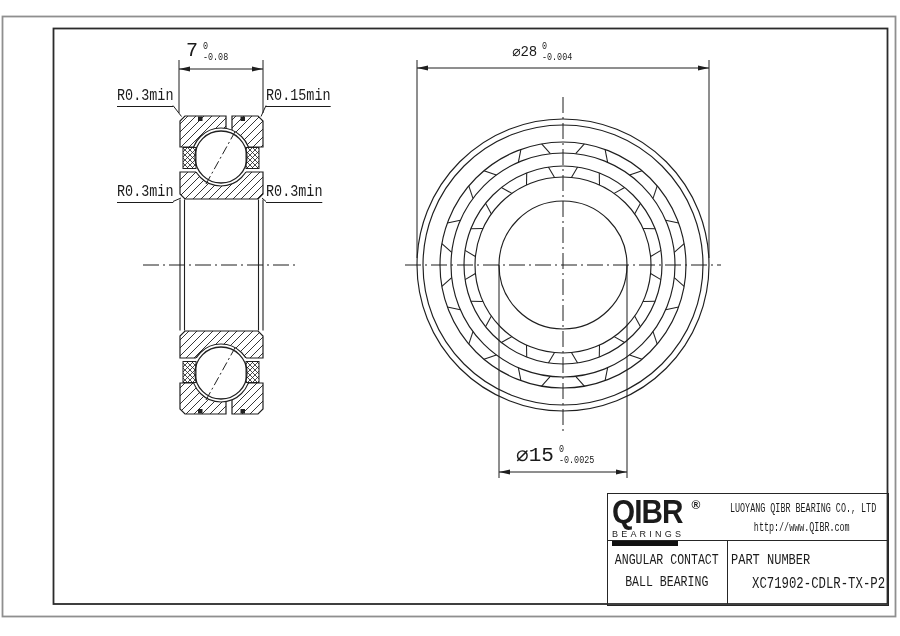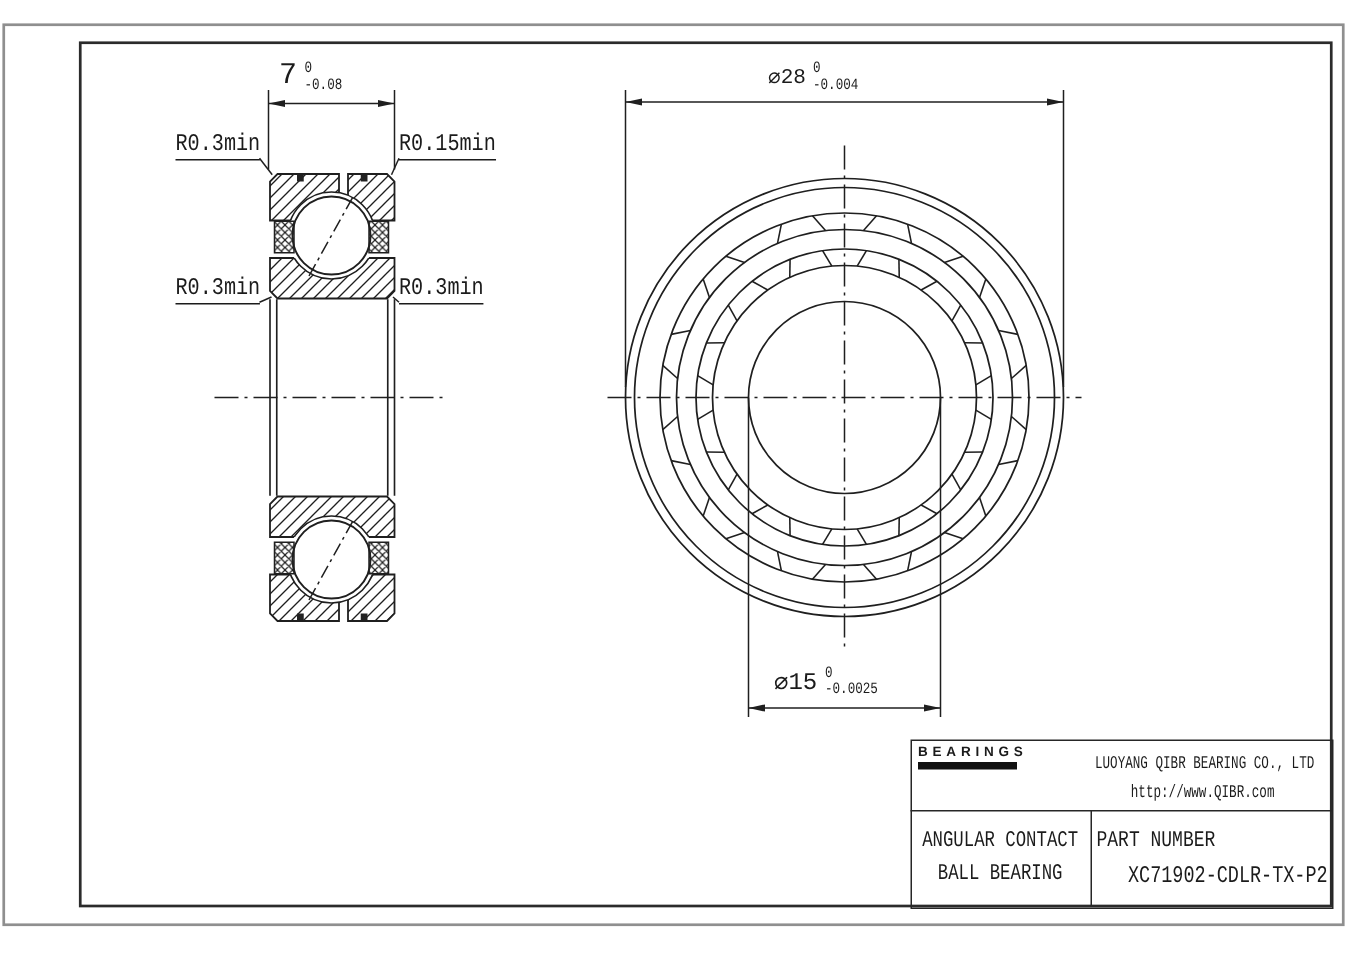--- a/index.html
+++ b/index.html
@@ -4,36 +4,36 @@
 <style>
   html,body{margin:0;padding:0;background:#ffffff;}
   .page{position:relative;width:900px;height:636px;background:#fff;overflow:hidden;
         font-family:"Liberation Mono","DejaVu Sans Mono",monospace;color:#1b1b1b;}
   .page svg{position:absolute;left:0;top:0;z-index:1;}
   .txt{position:absolute;z-index:2;white-space:nowrap;}
   
   .dim{display:flex;align-items:flex-start;}
   .dim .val{font-size:20px;line-height:22px;}
   .dim .val.d28{font-size:14px;}
-  .dim .val.d15{font-size:16px;}
+  .dim .val.d15{font-size:21px;}
   .dim .tol{display:flex;flex-direction:column;margin-left:5px;margin-top:1px;
             font-size:10.5px;line-height:11px;transform:scaleX(.8);transform-origin:left top;}
   
   .rlabel{font-size:16px;line-height:17px;border-bottom:1.3px solid #1b1b1b;padding-bottom:1px;
           transform:scaleX(.84);transform-origin:left top;}
   
   .tb-line{position:absolute;z-index:2;}
   .tb-box{left:607px;top:493px;width:280px;height:111px;border:1.6px solid #262626;}
   .tb-row{left:607px;top:540px;width:281px;border-top:1.4px solid #262626;}
   .tb-col{left:727px;top:540px;height:64px;border-left:1.4px solid #262626;}
   .logo-name{font-family:"Liberation Sans","DejaVu Sans",sans-serif;font-weight:800;
              font-size:33px;line-height:33px;letter-spacing:-1px;transform:scaleX(.9);transform-origin:left top;}
   .logo-reg{font-family:"Liberation Sans",sans-serif;font-size:12px;font-weight:700;
             position:relative;top:-14px;margin-left:1px;}
-  .logo-sub{font-family:"Liberation Sans","DejaVu Sans",sans-serif;font-weight:700;
+  .logo-sub{font-family:"Liberation Sans","DejaVu Sans",sans-serif;font-weight:400;
             font-size:9px;letter-spacing:3.2px;margin-top:1px;}
   .logo-bar{width:66px;height:4.5px;background:#111;margin-top:2px;}
   .company{font-size:12px;line-height:14px;text-align:center;width:205px;
            transform:scaleX(.7);transform-origin:left top;}
   .product{font-size:15px;line-height:17px;text-align:center;width:150px;
            transform:scaleX(.77);transform-origin:left top;}
   .pn-label{font-size:15px;transform:scaleX(.8);transform-origin:left top;}
   .pn-value{font-size:16px;transform:scaleX(.77);transform-origin:left top;}
   .dia{font-family:"DejaVu Sans","Liberation Sans",sans-serif;}
 </style>
@@ -223,20 +223,23 @@
   <div class="txt rlabel" style="left:117px;top:88px;">R0.3min</div>
   <div class="txt rlabel" style="left:266px;top:88px;">R0.15min</div>
   <div class="txt rlabel" style="left:117px;top:184px;">R0.3min</div>
   <div class="txt rlabel" style="left:266px;top:184px;">R0.3min</div>
 
   <div class="tb-line tb-box"></div>
   <div class="tb-line tb-row"></div>
   <div class="tb-line tb-col"></div>
 
   <div class="txt" style="left:612px;top:495px;">
+    <div>
+      <span class="logo-name" style="display:inline-block;">QIBR</span><span class="logo-reg">®</span>
+    </div>
     <div class="logo-sub">BEARINGS</div>
     <div class="logo-bar"></div>
   </div>
 
   <div class="txt company" style="left:730px;top:502px;">LUOYANG QIBR BEARING CO., LTD</div>
   <div class="txt company" style="left:730px;top:521px;">http://www.QIBR.com</div>
 
   <div class="txt product" style="left:609px;top:552px;">ANGULAR CONTACT</div>
   <div class="txt product" style="left:609px;top:574px;">BALL BEARING</div>
 

